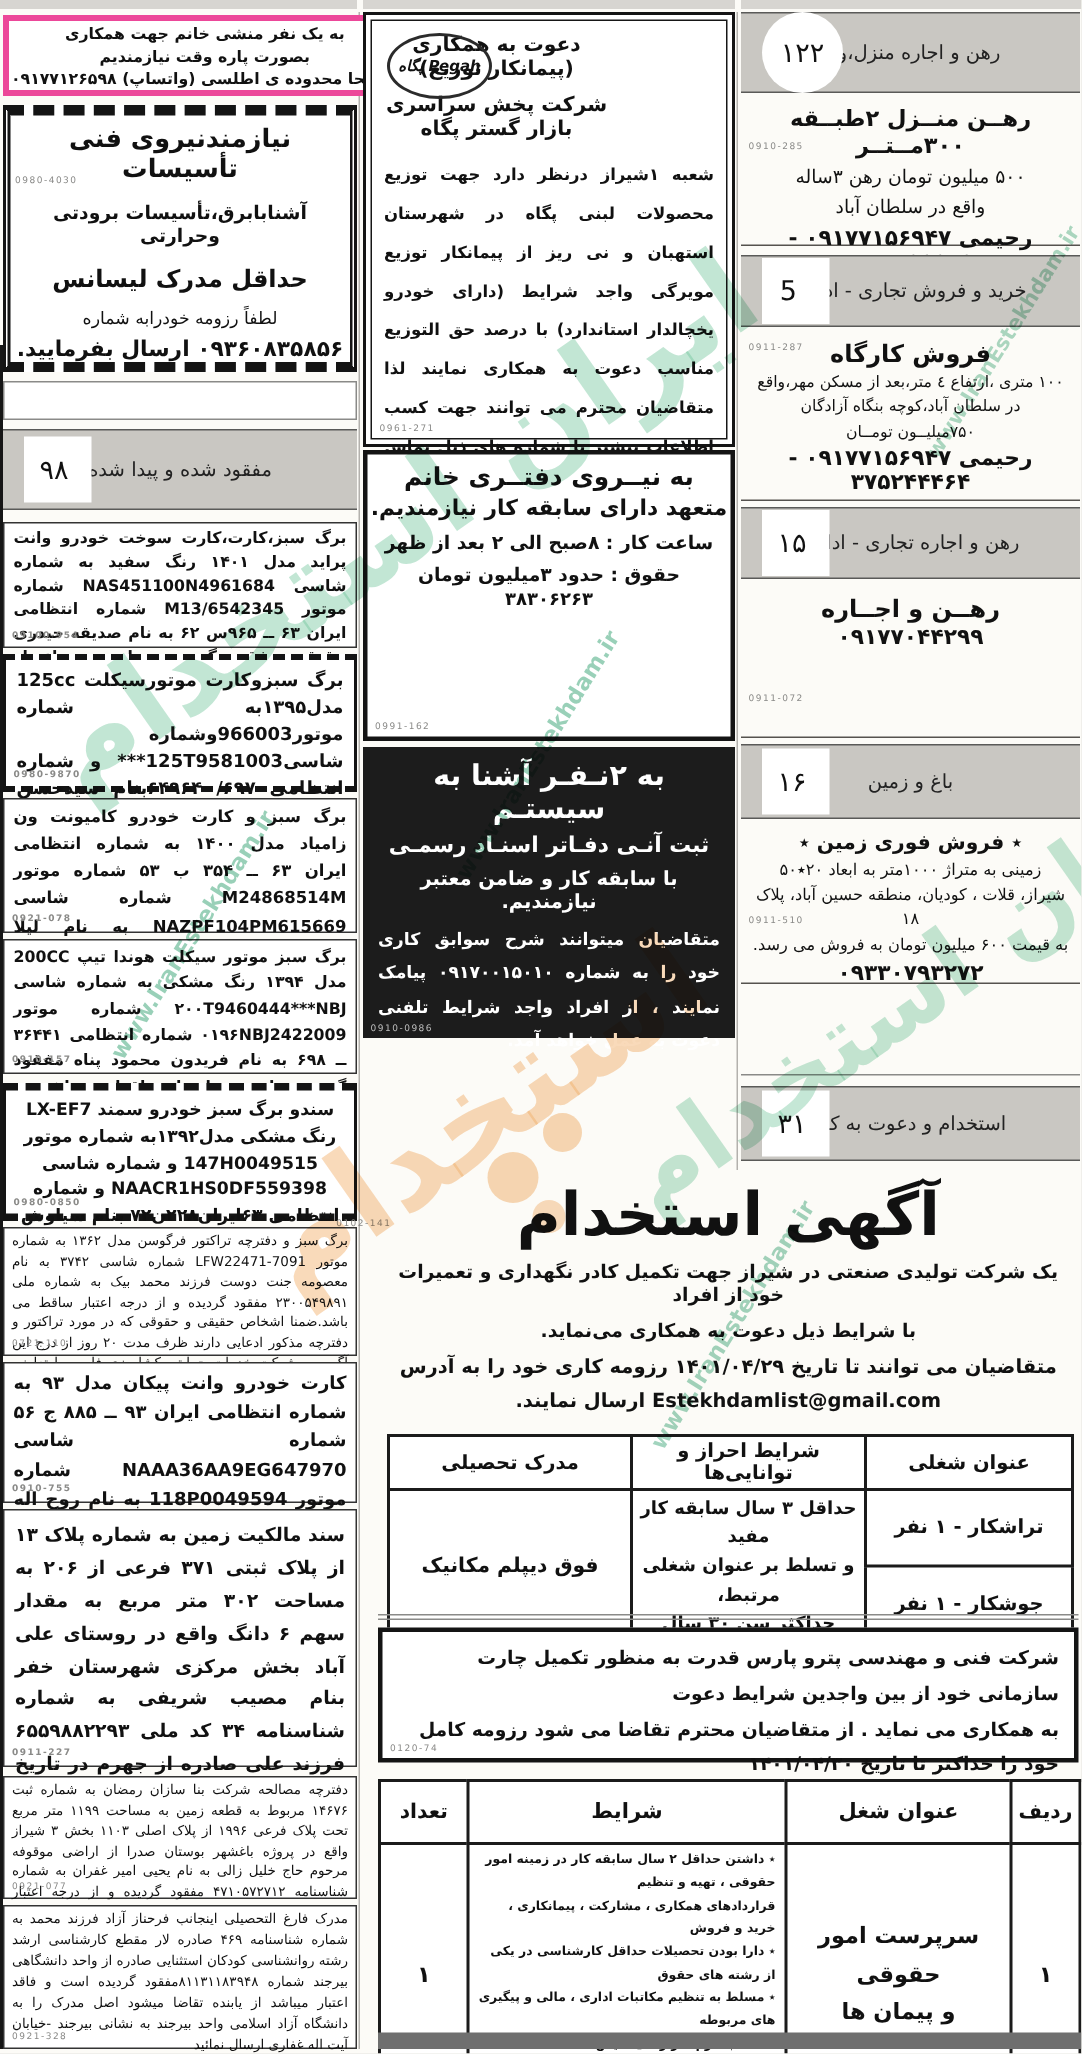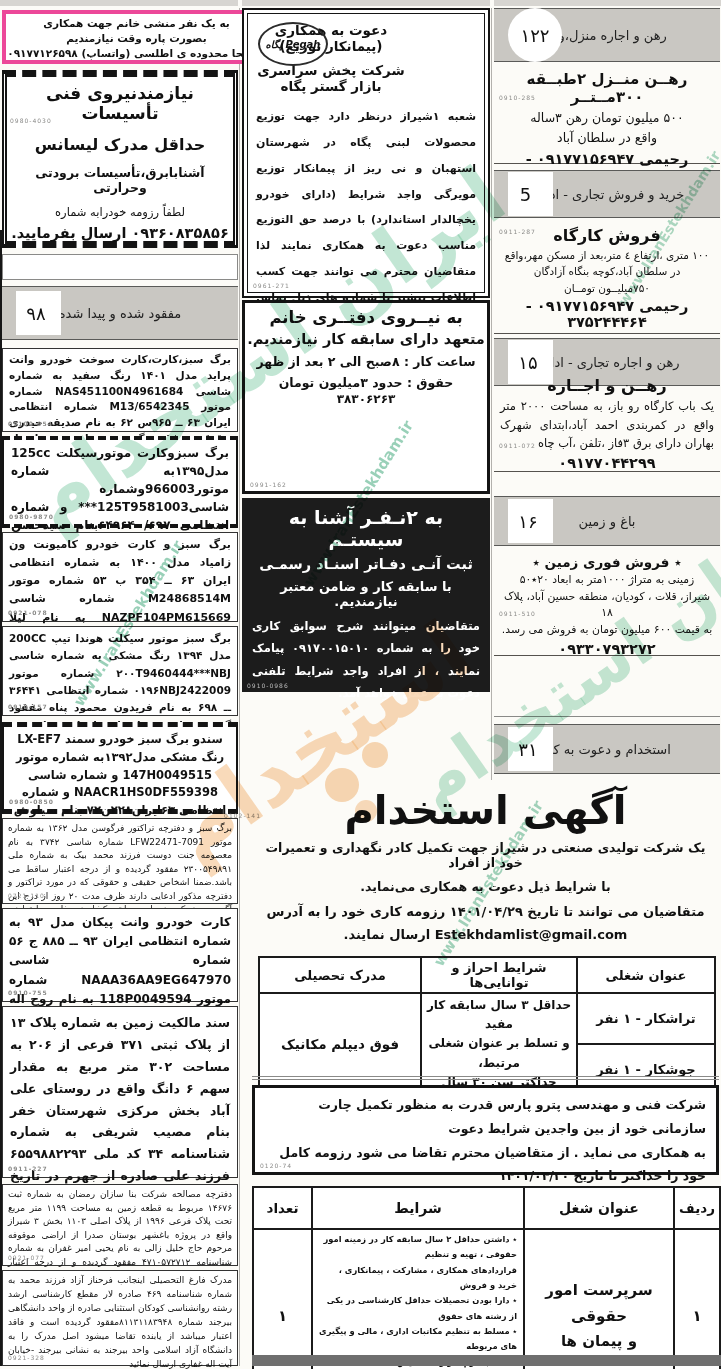--- a/index.html
+++ b/index.html
@@ -59,22 +59,22 @@
   <div class="hline" style="left:494px;top:716px;width:226px;"></div>
 
   <div class="ad ctr" style="left:2px;top:10px;width:269px;height:54px;border:4px solid #ec4899;font-size:10.5px;font-weight:bold;line-height:1.45;padding-top:2px;">
     <div class="pre">به یک نفر منشی خانم جهت همکاری
 بصورت پاره وقت نیازمندیم
 ترجیحا محدوده ی اطلسی (واتساپ) ۰۹۱۷۷۱۲۶۵۹۸</div>
   </div>
 
   <div class="ad ctr" style="left:2px;top:70px;width:236px;height:178px;border-top:7px dashed #141414;border-bottom:7px dashed #141414;border-left:5px double #141414;border-right:5px double #141414;padding-top:6px;">
     <div style="font-size:17px;font-weight:bold;">نیازمندنیروی فنی تأسیسات</div>
+    <div style="font-size:12.5px;font-weight:bold;margin-top:11px;">آشنابابرق،تأسیسات برودتی وحرارتی</div>
     <div style="font-size:16px;font-weight:bold;margin-top:12px;">حداقل مدرک لیسانس</div>
-    <div style="font-size:12.5px;font-weight:bold;margin-top:11px;">آشنابابرق،تأسیسات برودتی وحرارتی</div>
     <div style="font-size:11.5px;margin-top:10px;">لطفاً رزومه خودرابه شماره</div>
     <div style="font-size:14.5px;font-weight:bold;margin-top:6px;">۰۹۳۶۰۸۳۵۸۵۶ ارسال بفرمایید.</div>
     <span class="code codeTop" style="left:3px;">0980-4030</span>
   </div>
 
   <div class="ad" style="left:2px;top:254px;width:236px;height:26px;border:1px solid #8a8a88;"></div>
 
   <div class="sec" style="left:2px;top:286px;width:236px;height:54px;">
     <span class="lbl">مفقود شده و پیدا شده</span>
     <span class="num">۹۸</span>
@@ -185,23 +185,22 @@
 ۷۵۰میلیــون تومــان</div>
     <div class="rphone">رحیمی ۰۹۱۷۷۱۵۶۹۴۷ - ۳۷۵۲۴۴۴۶۴</div>
     <span class="code" style="bottom:auto;top:6px;">0911-287</span>
   </div>
 
   <div class="sec" style="left:494px;top:338px;width:226px;height:48px;">
     <span class="lbl">رهن و اجاره تجاری - اداری</span>
     <span class="num">۱۵</span>
   </div>
 
-  <div class="rad" style="top:372px;height:100px;">
+  <div class="rad" style="top:392px;height:100px;">
     <div class="rtitle">رهــن و اجــاره</div>
-    <div class="rbody jus" style="font-size:11.5px;">یک باب کارگاه رو باز، به مساحت ۲۰۰۰ متر واقع در کمربندی احمد آباد،ابتدای شهرک بهاران دارای برق ۳فاز ،تلفن ،آب چاه</div>
     <div class="rphone">۰۹۱۷۷۰۴۴۲۹۹</div>
     <span class="code" style="bottom:auto;top:70px;">0911-072</span>
   </div>
 
   <div class="sec" style="left:494px;top:496px;width:226px;height:50px;">
     <span class="lbl">باغ و زمین</span>
     <span class="num">۱۶</span>
   </div>
 
   <div class="rad" style="top:550px;height:106px;">

